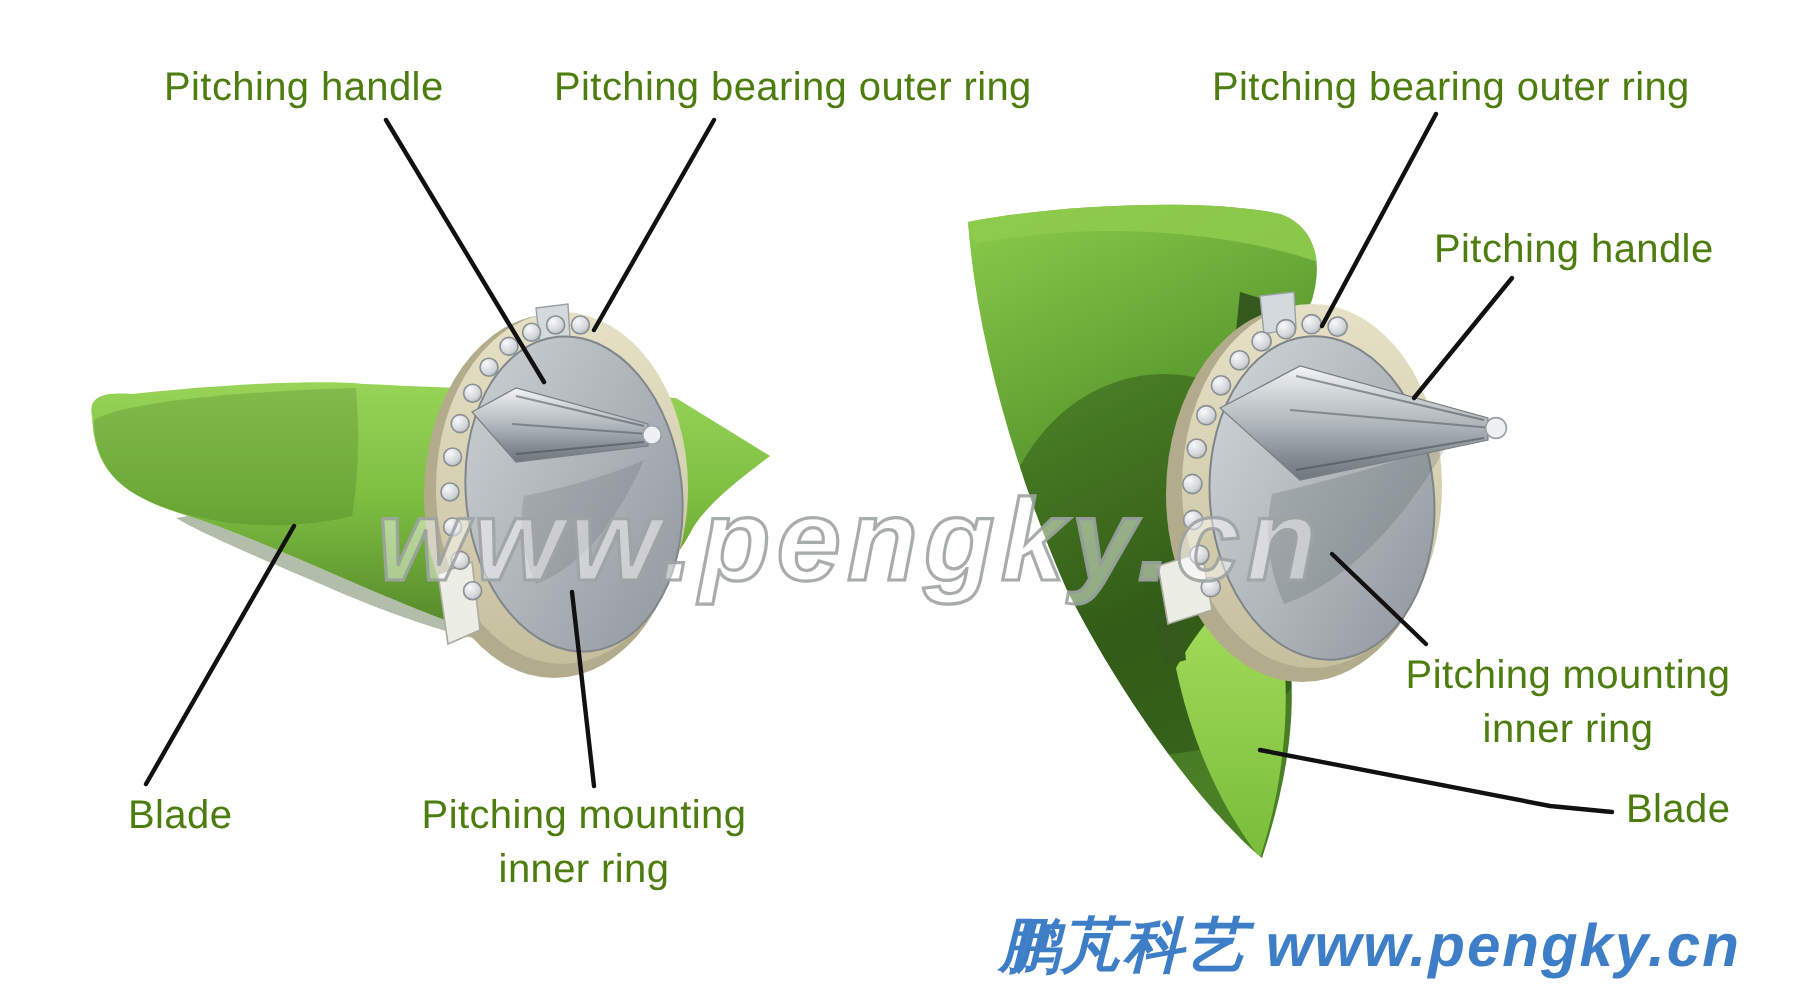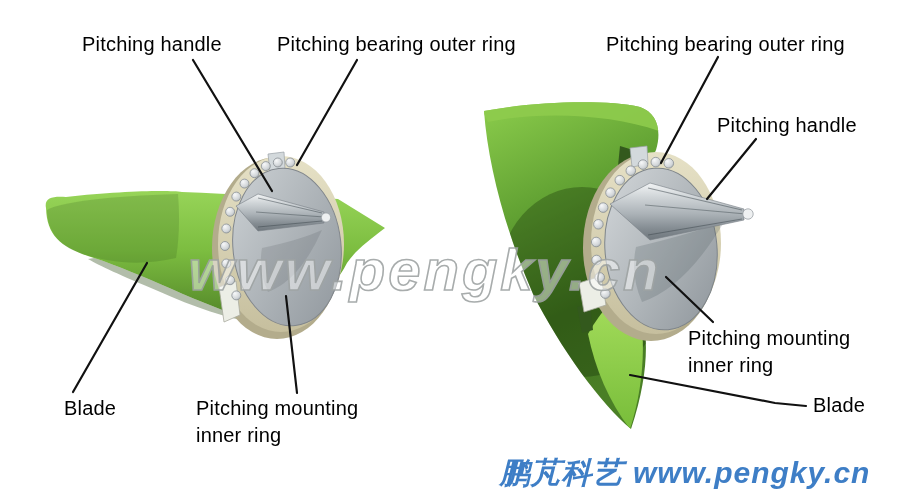--- a/index.html
+++ b/index.html
@@ -2,24 +2,24 @@
 <html><head>
 <meta charset="utf-8">
 <style>
   html,body{margin:0;padding:0;background:#888;}
   .stage{
     position:relative;width:900px;height:500px;background:#ffffff;
     overflow:hidden;font-family:"Liberation Sans", sans-serif;
   }
   .stage svg{position:absolute;left:0;top:0;}
   .lbl{
-    position:absolute;color:#000000;font-size:20px;line-height:27px;
+    position:absolute;color:#4d7c0f;font-size:20px;line-height:27px;
     white-space:pre-line;letter-spacing:0.2px;
   }
-  .lbl.center{}
+  .lbl.center{text-align:center;}
   .footer{
     position:absolute;left:455px;top:453px;width:460px;text-align:center;
     font-size:30px;font-weight:bold;font-style:italic;letter-spacing:1px;
   }
 </style>
 </head>
 <body>
 
 <div class="stage">
 

